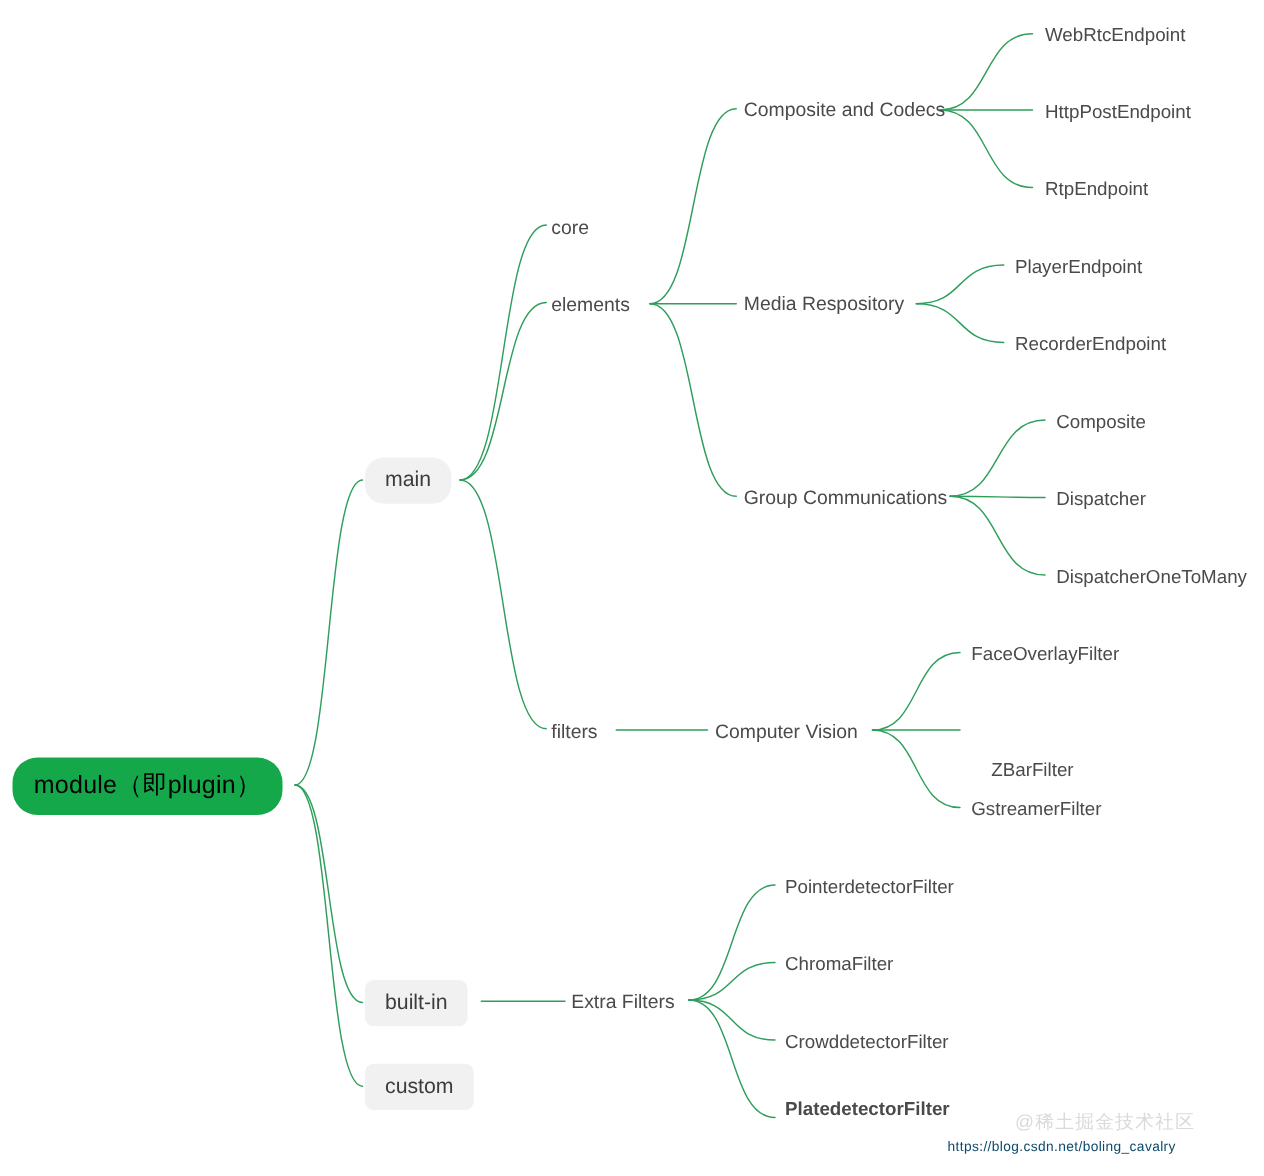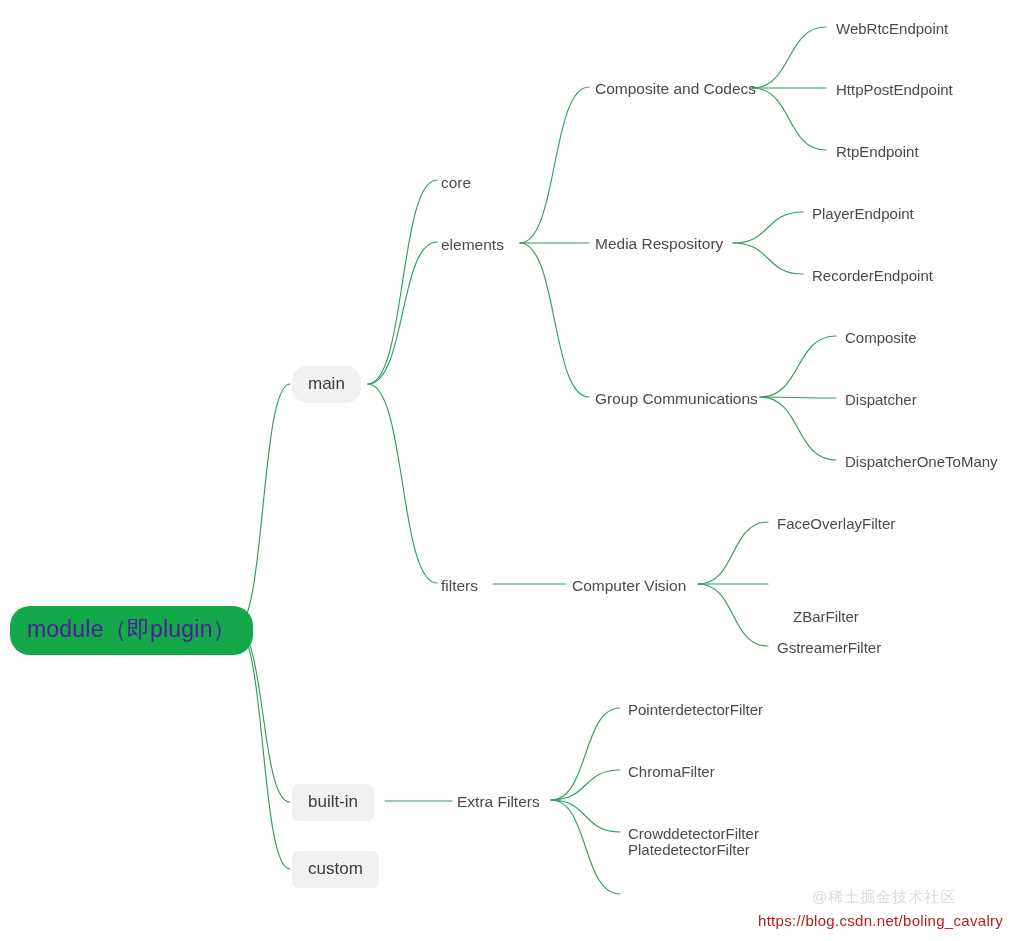--- a/index.html
+++ b/index.html
@@ -26,23 +26,23 @@
     pointer-events: none;
   }
   .node {
     position: absolute;
     white-space: nowrap;
     line-height: 1;
   }
   
   .node-root {
     background: #14a84a;
-    color: #4c1d95;
+    color: #000000;
     border-radius: 20px;
-    font-size: 23px;
+    font-size: 20px;
     padding: 12px 17px 14px 17px;
     letter-spacing: 0.2px;
   }
   
   .node-box {
     background: #f1f1f2;
     color: #3c3c3c;
     border-radius: 7px;
     font-size: 17px;
     padding: 9px 16px 11px 16px;
@@ -59,22 +59,22 @@
   .watermark {
     position: absolute;
     white-space: nowrap;
     font-size: 15px;
     color: #d9dadb;
     letter-spacing: 1px;
   }
   .watermark-url {
     position: absolute;
     white-space: nowrap;
-    font-size: 15px;
-    color: #b91c1c;
+    font-size: 11px;
+    color: #0c4a6e;
     letter-spacing: 0.3px;
   }
 </style>
 </head>
 <body>
 
 <div id="canvas">
 
   <svg id="edges" viewBox="0 0 1011 941">
       <path d="M 236 628 C 265.7 628, 260.3 384, 290 384" fill="none" stroke="#2e9e5b" stroke-width="1.15" stroke-linecap="round"></path>
@@ -125,19 +125,19 @@
       <div class="node node-leaf" style="left: 812px; top: 268px;">RecorderEndpoint</div>
       <div class="node node-leaf" style="left: 845px; top: 330px;">Composite</div>
       <div class="node node-leaf" style="left: 845px; top: 392px;">Dispatcher</div>
       <div class="node node-leaf" style="left: 845px; top: 454px;">DispatcherOneToMany</div>
       <div class="node node-leaf" style="left: 777px; top: 516px;">FaceOverlayFilter</div>
       <div class="node node-leaf" style="left: 777px; top: 609px; margin-left: 16px;">ZBarFilter</div>
       <div class="node node-leaf" style="left: 777px; top: 640px;">GstreamerFilter</div>
       <div class="node node-leaf" style="left: 628px; top: 702px;">PointerdetectorFilter</div>
       <div class="node node-leaf" style="left: 628px; top: 764px;">ChromaFilter</div>
       <div class="node node-leaf" style="left: 628px; top: 826px;">CrowddetectorFilter</div>
-      <div class="node node-leaf" style="left: 628px; top: 842px;">PlatedetectorFilter</div>
+      <div class="node node-leaf" style="left: 628px; top: 880px; font-weight: bold;">PlatedetectorFilter</div>
     </div>
 
   <div class="watermark" style="left:812px; top:888px;">@稀土掘金技术社区</div>
   <div class="watermark-url" style="left:758px; top:912px;">https://blog.csdn.net/boling_cavalry</div>
 
 </div>
 
 </body></html>

